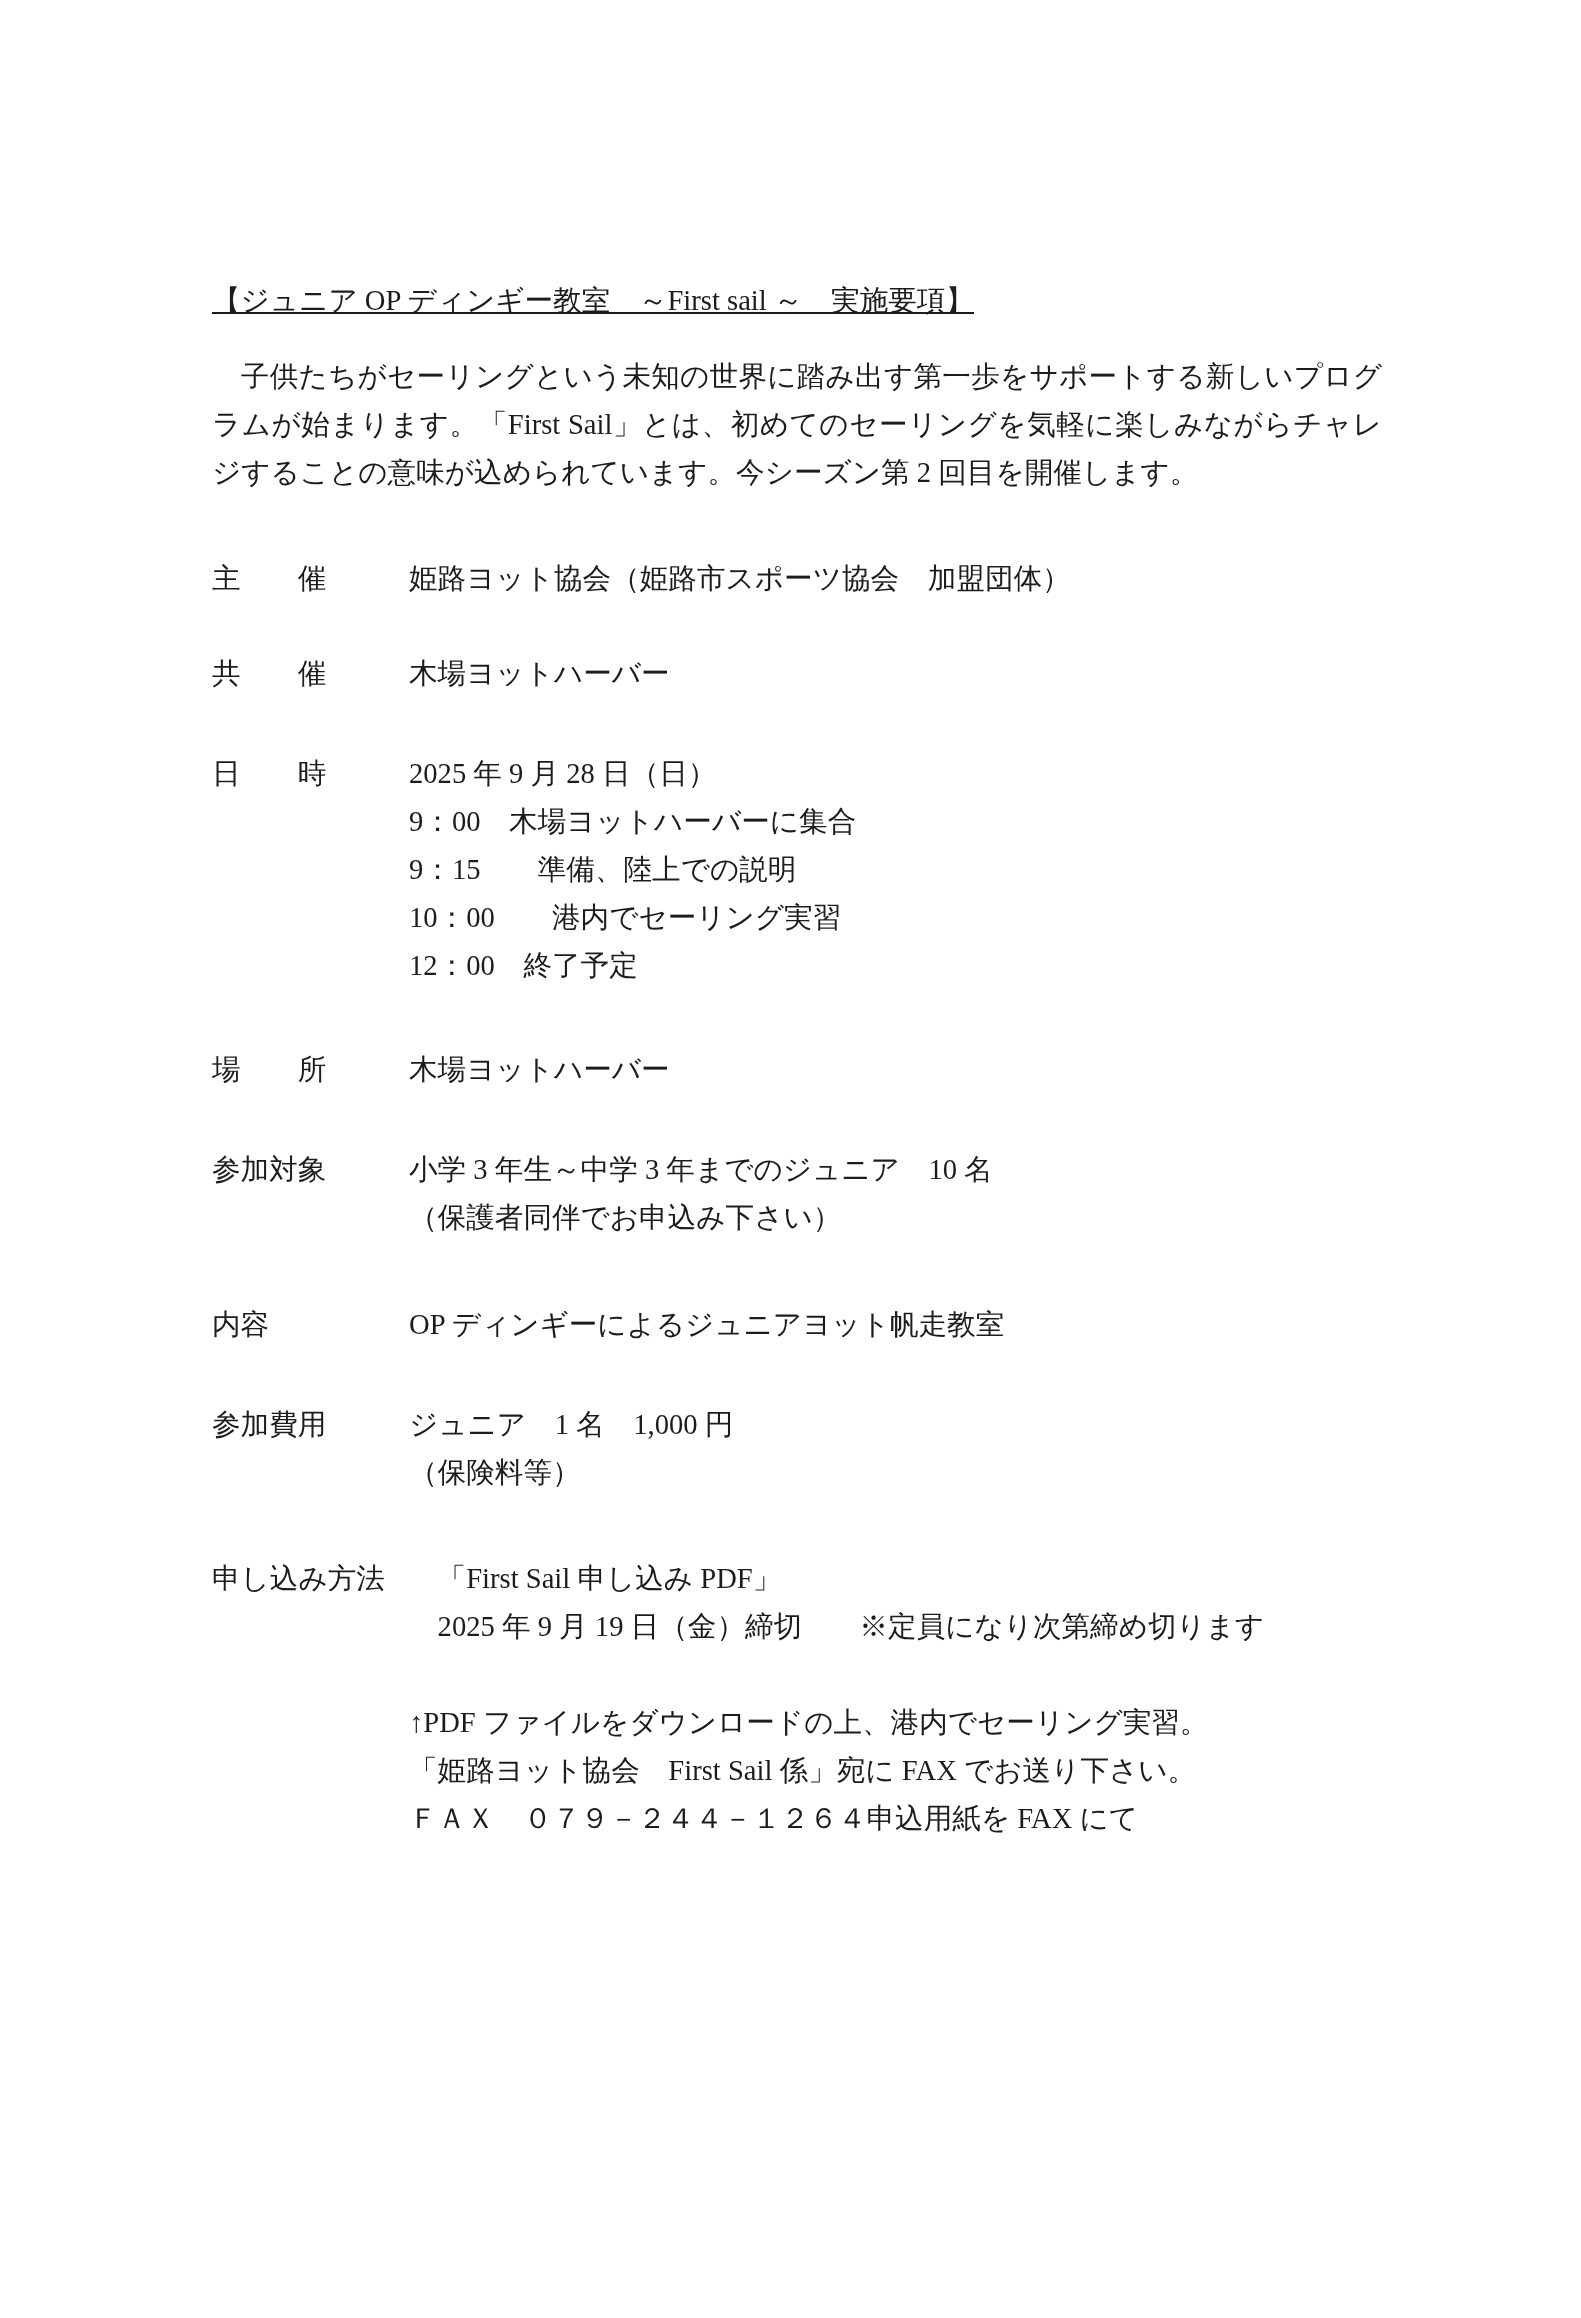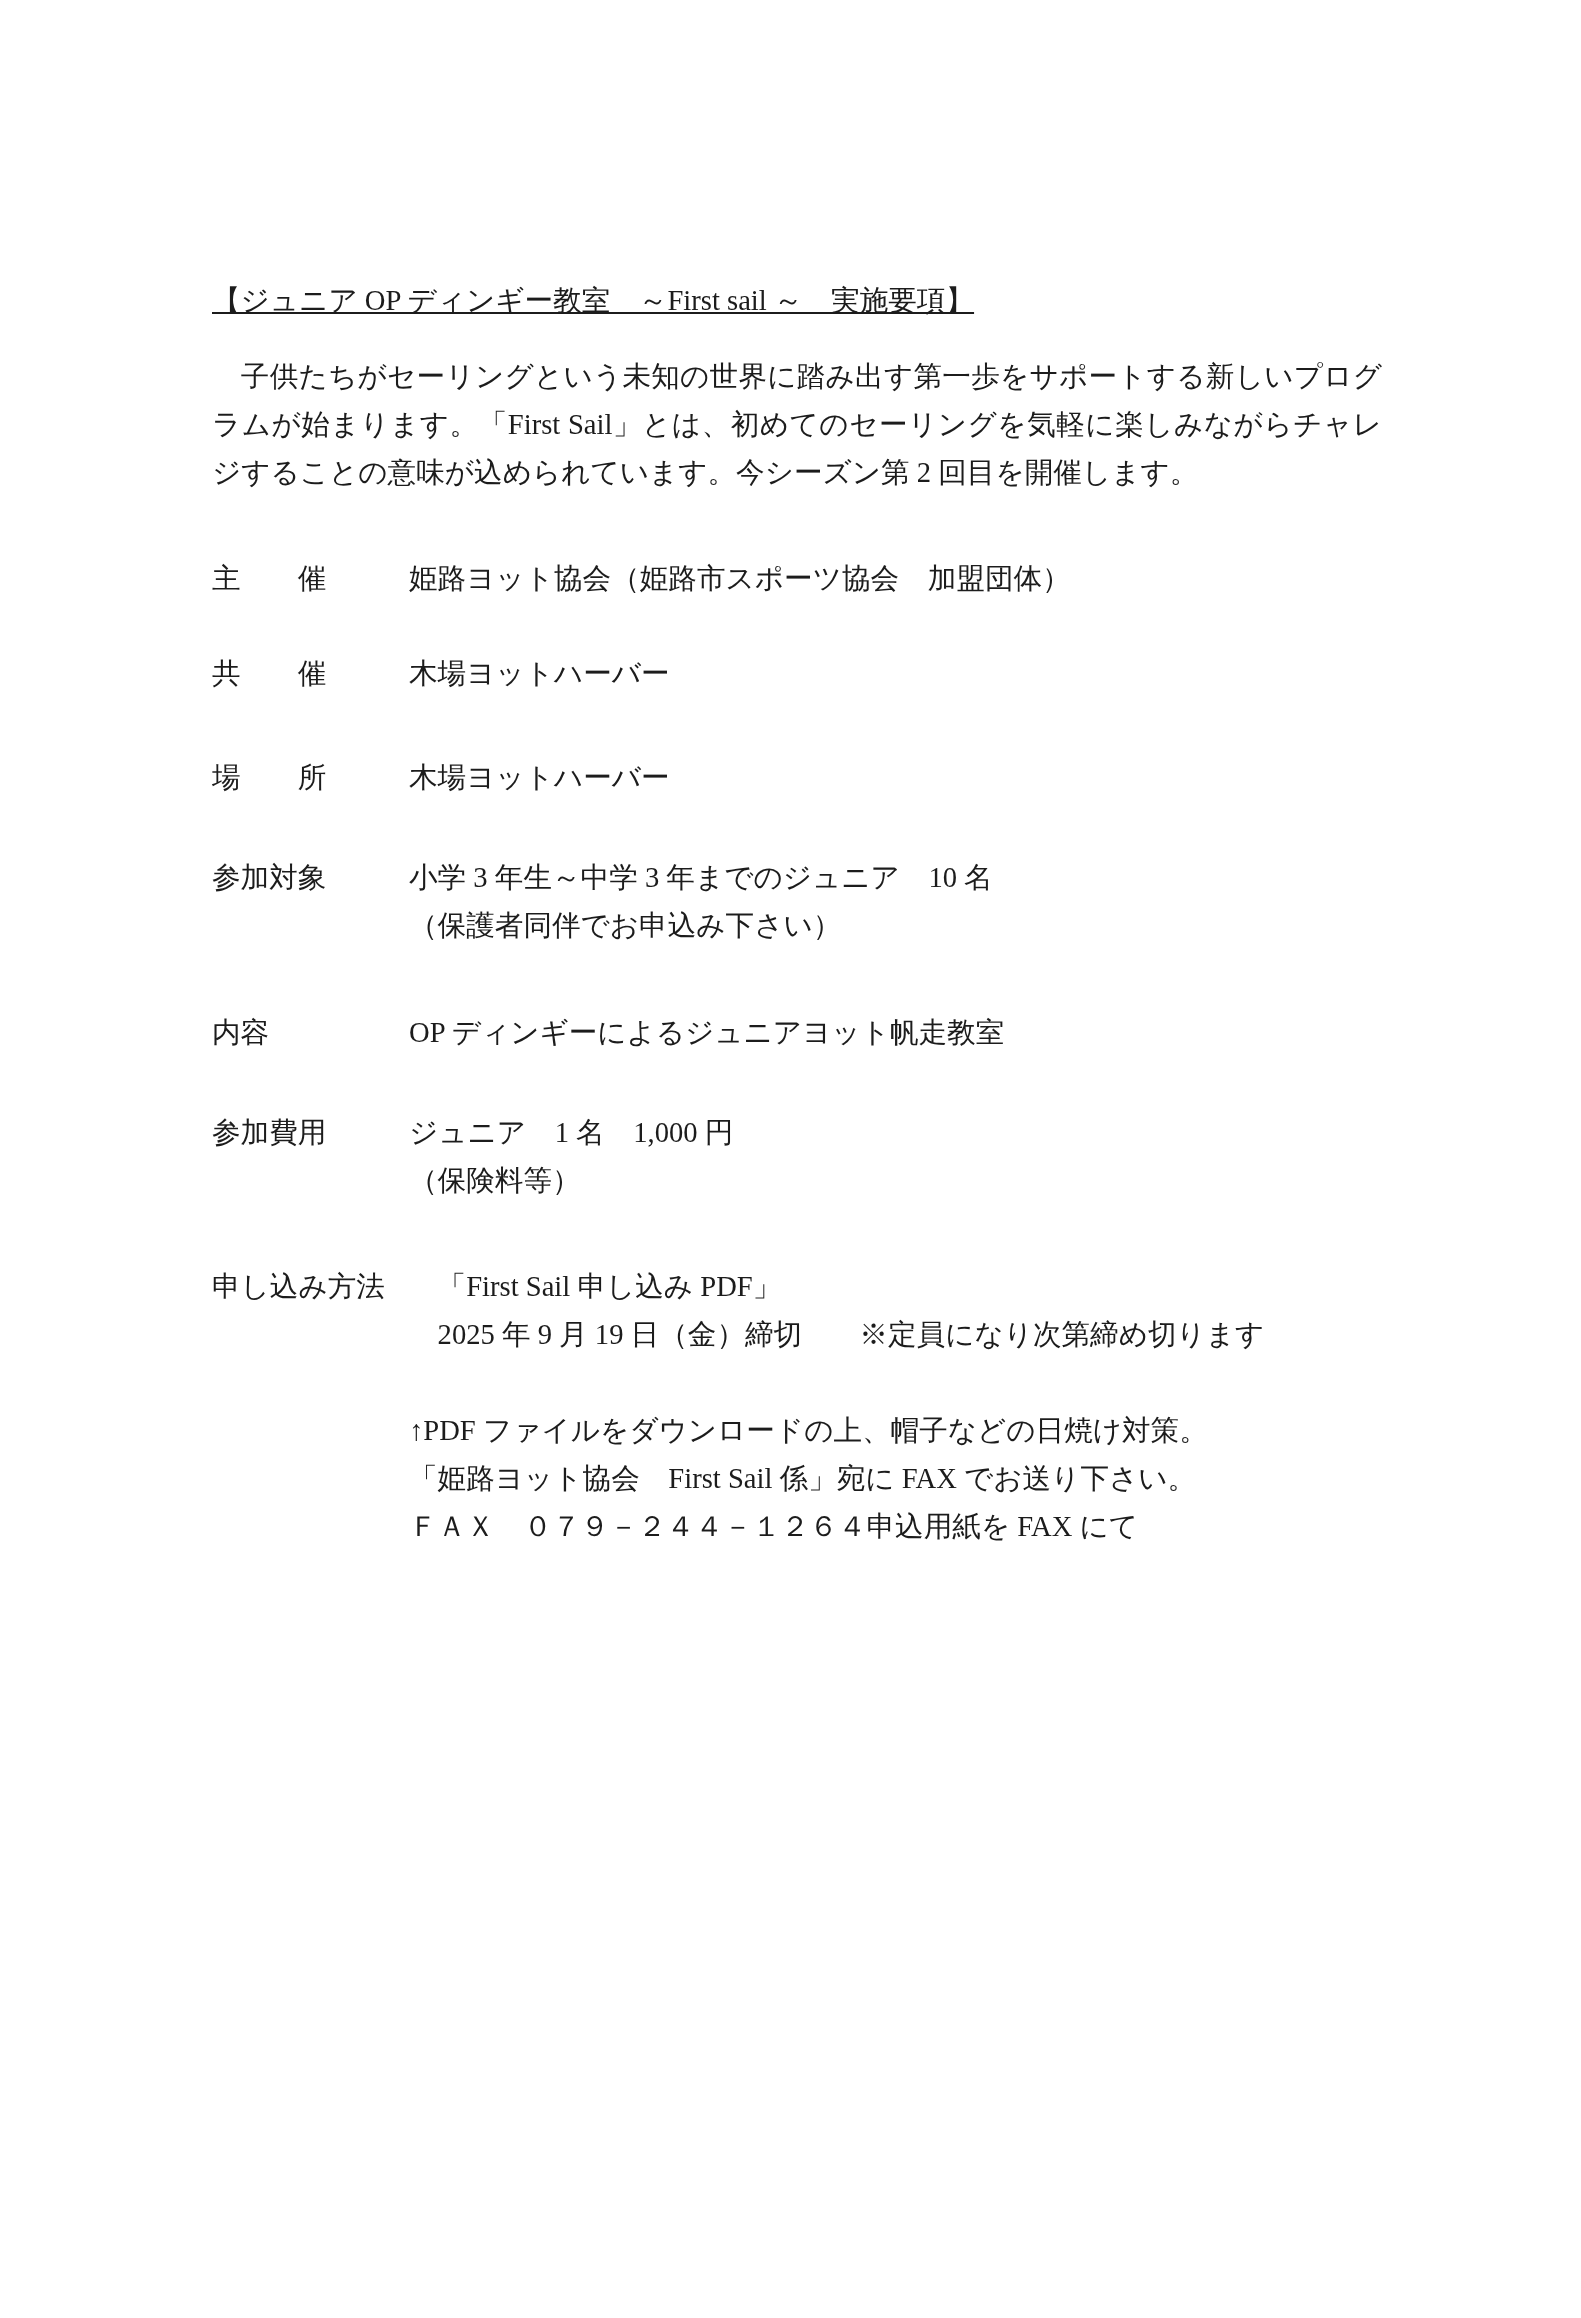--- a/index.html
+++ b/index.html
@@ -82,20 +82,30 @@
     </div>
   </div>
 
   <div class="row" style="margin-top:47px">
     <div class="label">共　　催</div>
     <div class="value">
       <div class="line">木場ヨットハーバー</div>
     </div>
   </div>
 
+  <div class="row" style="margin-top:52px">
+    <div class="label">日　　時</div>
+    <div class="value">
+      <div class="line">2025 年 9 月 28 日（日）</div>
+      <div class="line">9：00　木場ヨットハーバーに集合</div>
+      <div class="line">9：15　　準備、陸上での説明</div>
+      <div class="line">10：00　　港内でセーリング実習</div>
+      <div class="line">12：00　終了予定</div>
+    </div>
+  </div>
 
   <div class="row" style="margin-top:56px">
     <div class="label">場　　所</div>
     <div class="value">
       <div class="line">木場ヨットハーバー</div>
     </div>
   </div>
 
   <div class="row" style="margin-top:52px">
     <div class="label">参加対象</div>
@@ -125,20 +135,20 @@
     <div class="label">申し込み方法</div>
     <div class="value">
       <div class="line">　「First Sail 申し込み PDF」</div>
       <div class="line">　2025 年 9 月 19 日（金）締切　　※定員になり次第締め切ります</div>
     </div>
   </div>
 
   <div class="row" style="margin-top:48px">
     <div class="label"></div>
     <div class="value">
-      <div class="line">↑PDF ファイルをダウンロードの上、帽子などの日焼け対策。</div>
+      <div class="line">↑PDF ファイルをダウンロードの上、港内でセーリング実習。</div>
       <div class="line">「姫路ヨット協会　First Sail 係」宛に FAX でお送り下さい。</div>
       <div class="line">ＦＡＸ　０７９－２４４－１２６４申込用紙を FAX にて</div>
     </div>
   </div>
 
 </div>
 
 
 </body></html>

